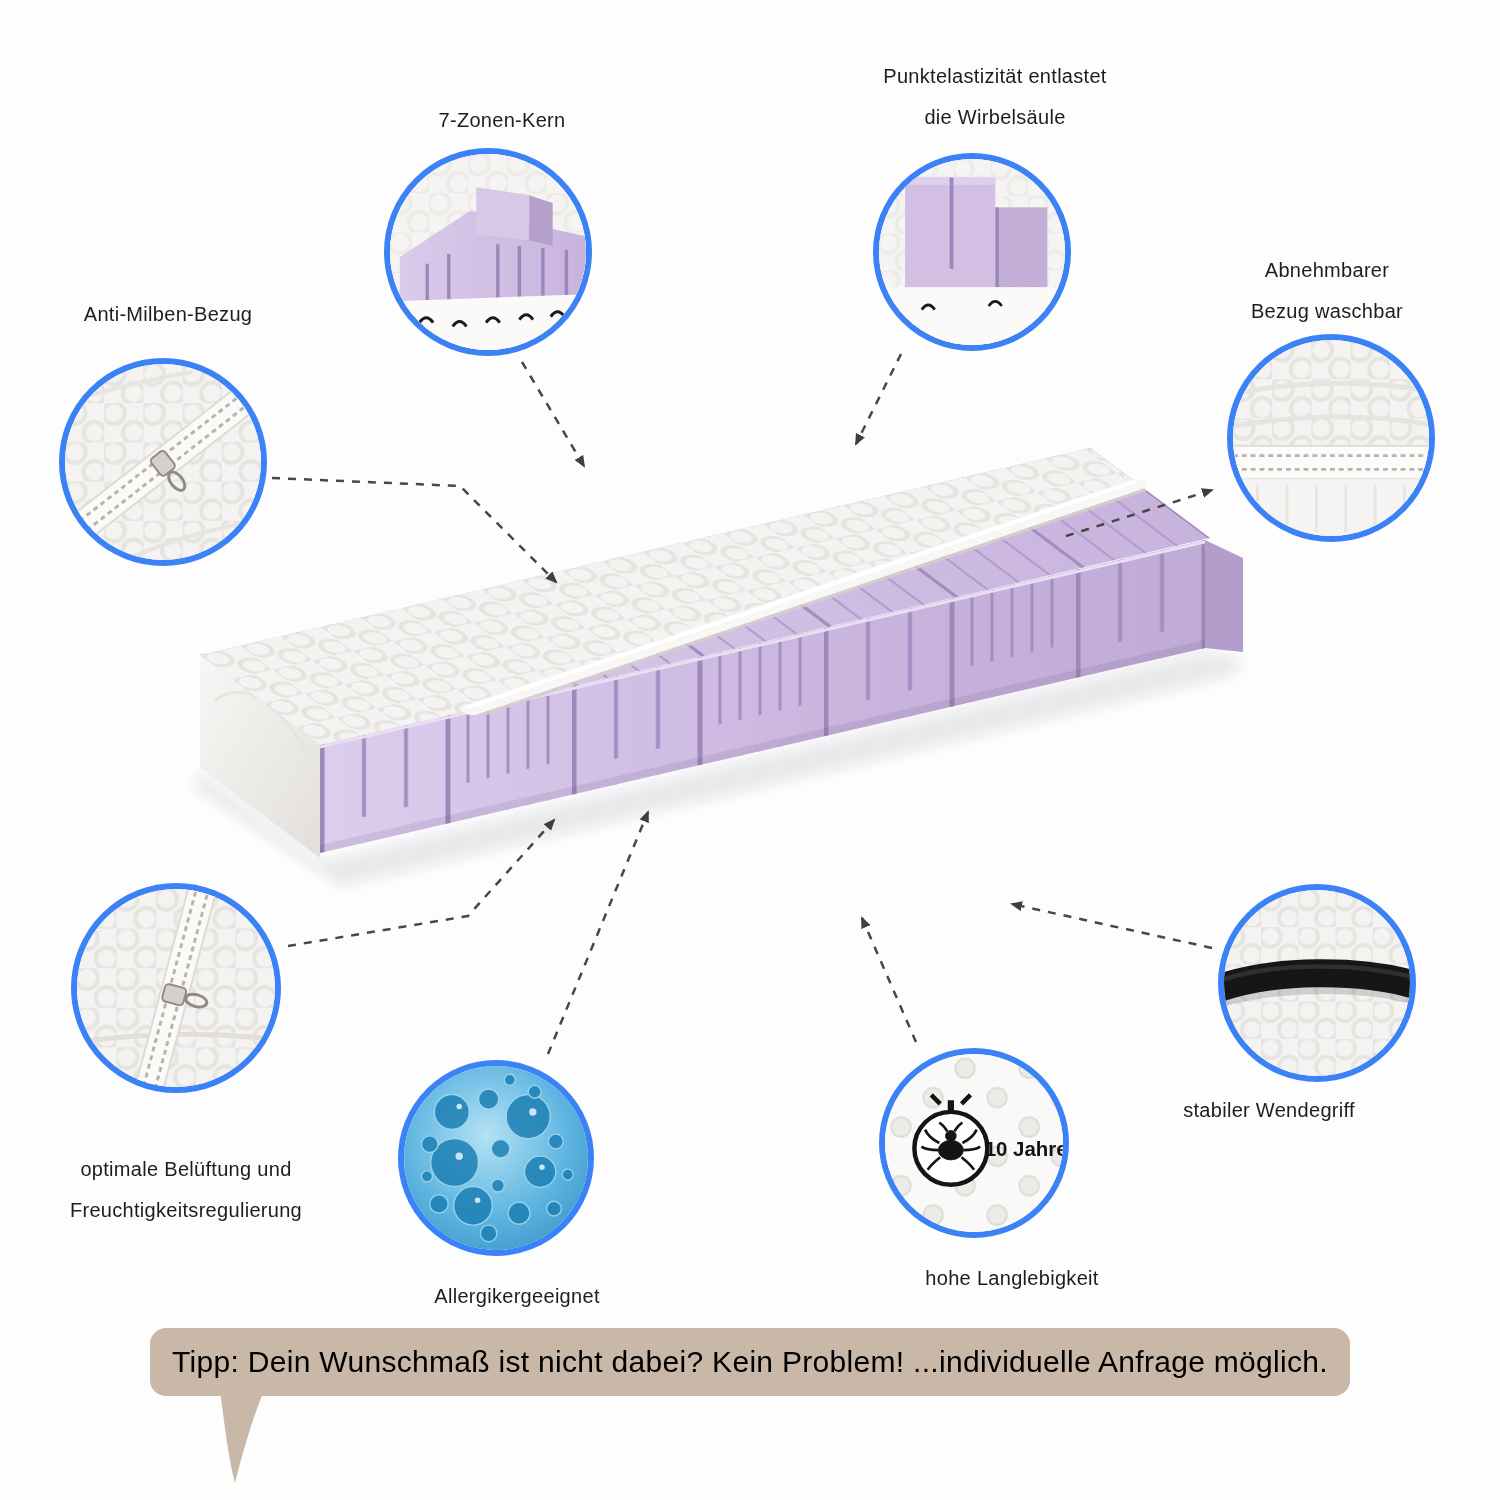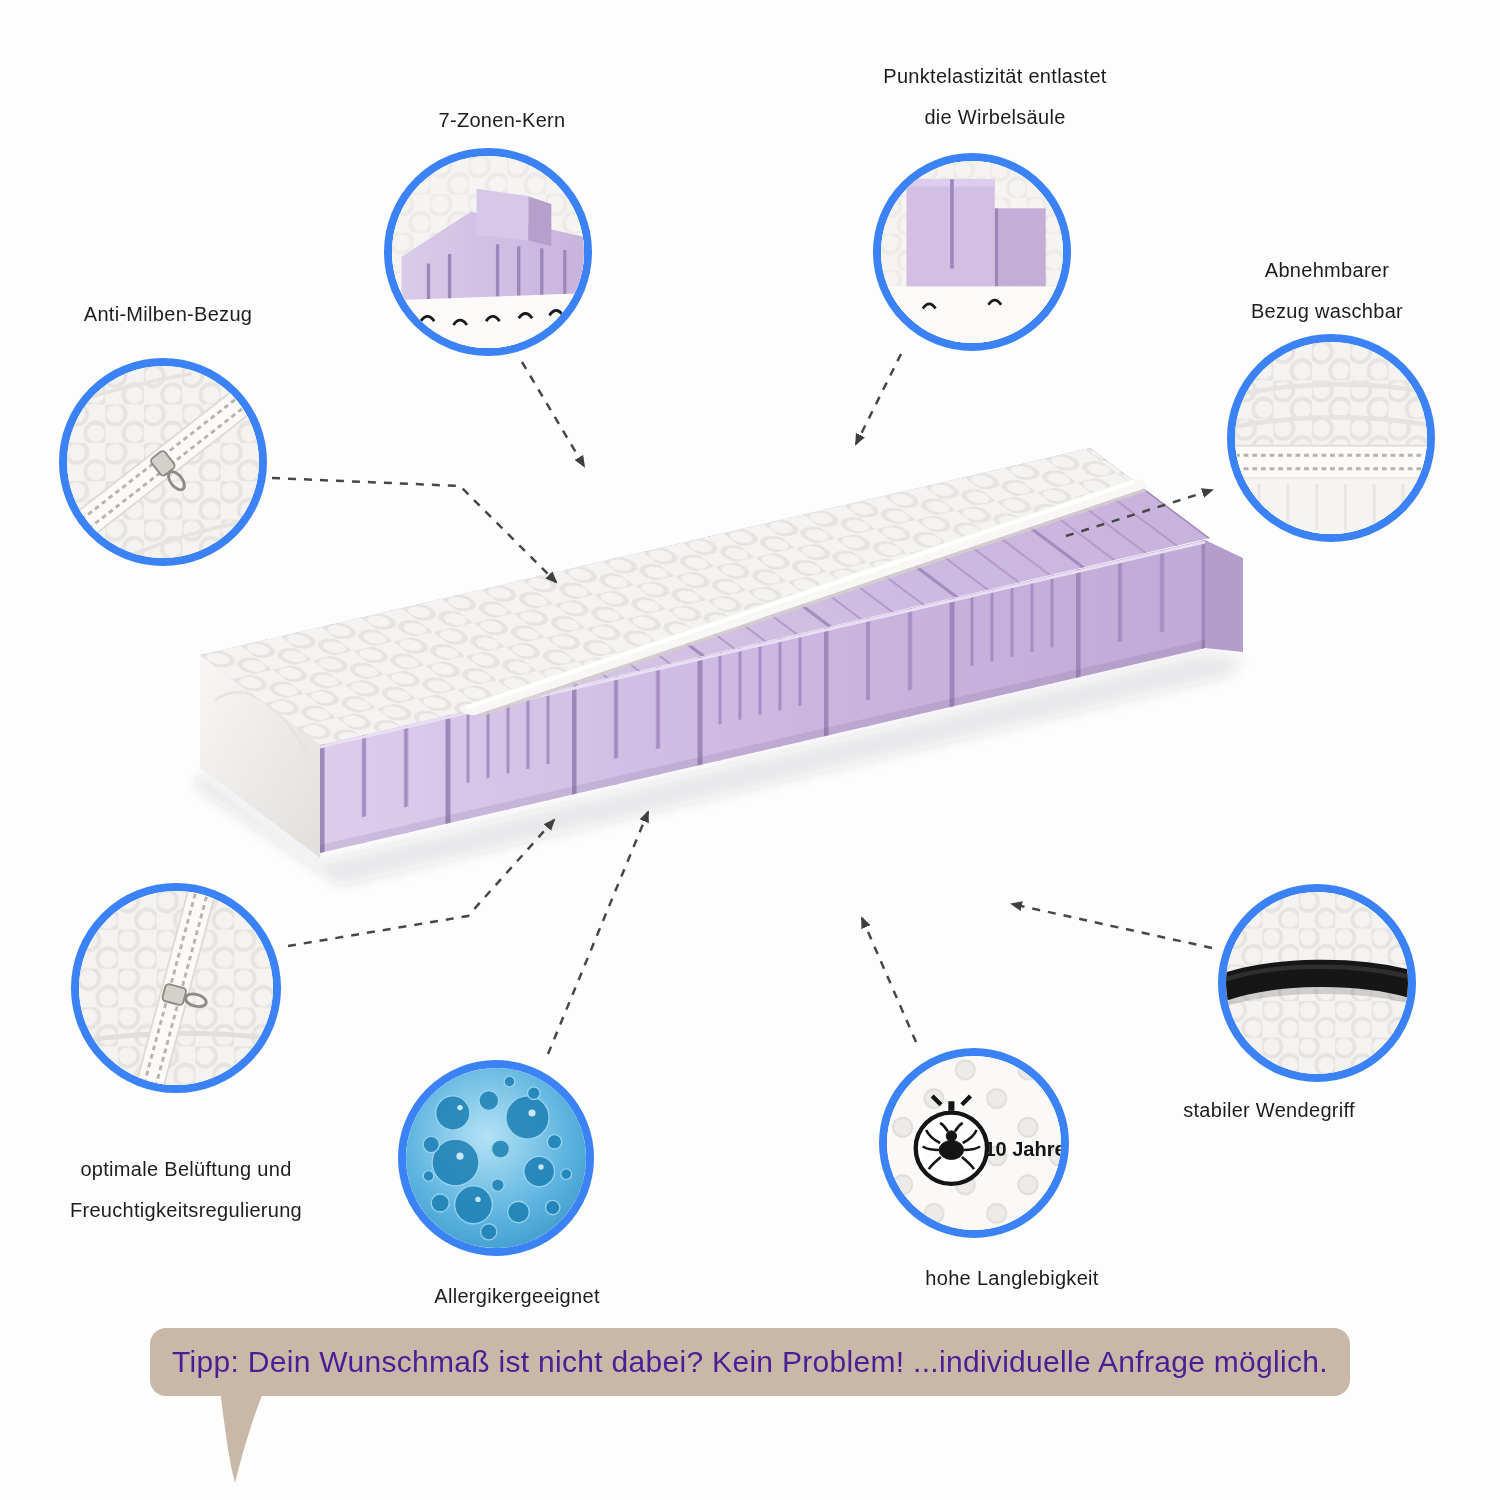--- a/index.html
+++ b/index.html
@@ -1,23 +1,23 @@
 <!DOCTYPE html>
 <html><head>
 <meta charset="utf-8">
 <title>Screenshot</title>
 <style>
   * { margin:0; padding:0; box-sizing:border-box; }
   html,body { background:#ffffff; font-family:"Liberation Sans", sans-serif; }
   .canvas { position:relative; width:1500px; height:1500px; background:#fdfdfd; overflow:hidden; margin:0 auto; }
   .scene { position:absolute; left:0; top:0; width:1500px; height:1500px; }
-  .callout-circle { position:absolute; border:8px solid #3b82f6; border-radius:50%; overflow:hidden; background:#ffffff; }
+  .callout-circle { position:absolute; border:6px solid #3b82f6; border-radius:50%; overflow:hidden; background:#ffffff; }
   .callout-circle svg { display:block; width:100%; height:100%; }
   .label { position:absolute; transform:translateX(-50%); font-size:20px; line-height:41px; color:#1d1d1d; text-align:center; white-space:nowrap; letter-spacing:0.3px; }
-  .banner { position:absolute; left:150px; top:1328px; width:1200px; height:68px; background:#c9b8a7; border-radius:16px; display:flex; align-items:center; justify-content:center; font-size:30px; color:#4c1d95; letter-spacing:0.3px; }
+  .banner { position:absolute; left:150px; top:1328px; width:1200px; height:68px; background:#c9b8a7; border-radius:16px; display:flex; align-items:center; justify-content:center; font-size:30px; color:#000000; letter-spacing:0.3px; }
   svg text { font-family:"Liberation Sans", sans-serif; }
 </style>
 </head>
 <body>
 
 <div class="canvas">
 
   <svg class="scene" viewBox="0 0 1500 1500">
     <defs>
       <linearGradient id="foamFrontGrad" x1="0" y1="0" x2="1" y2="0">

